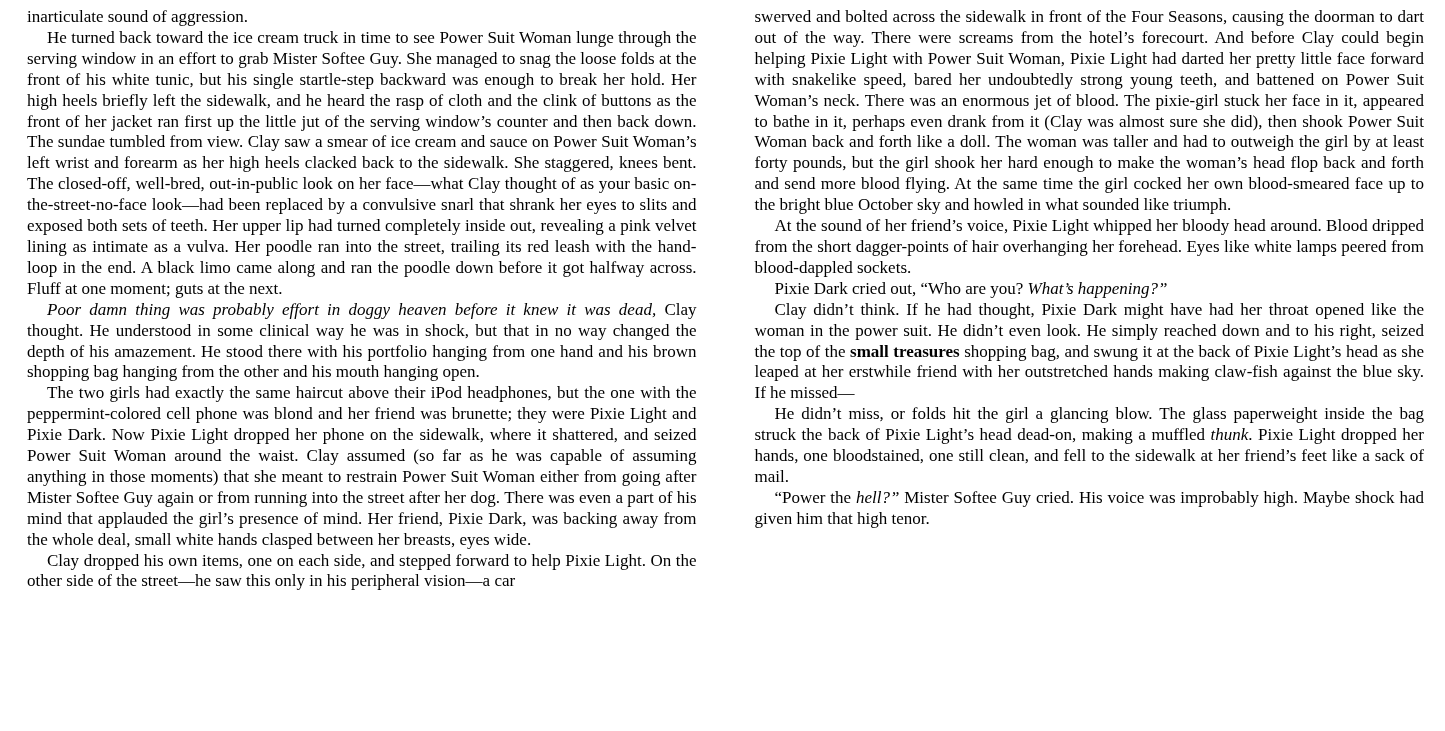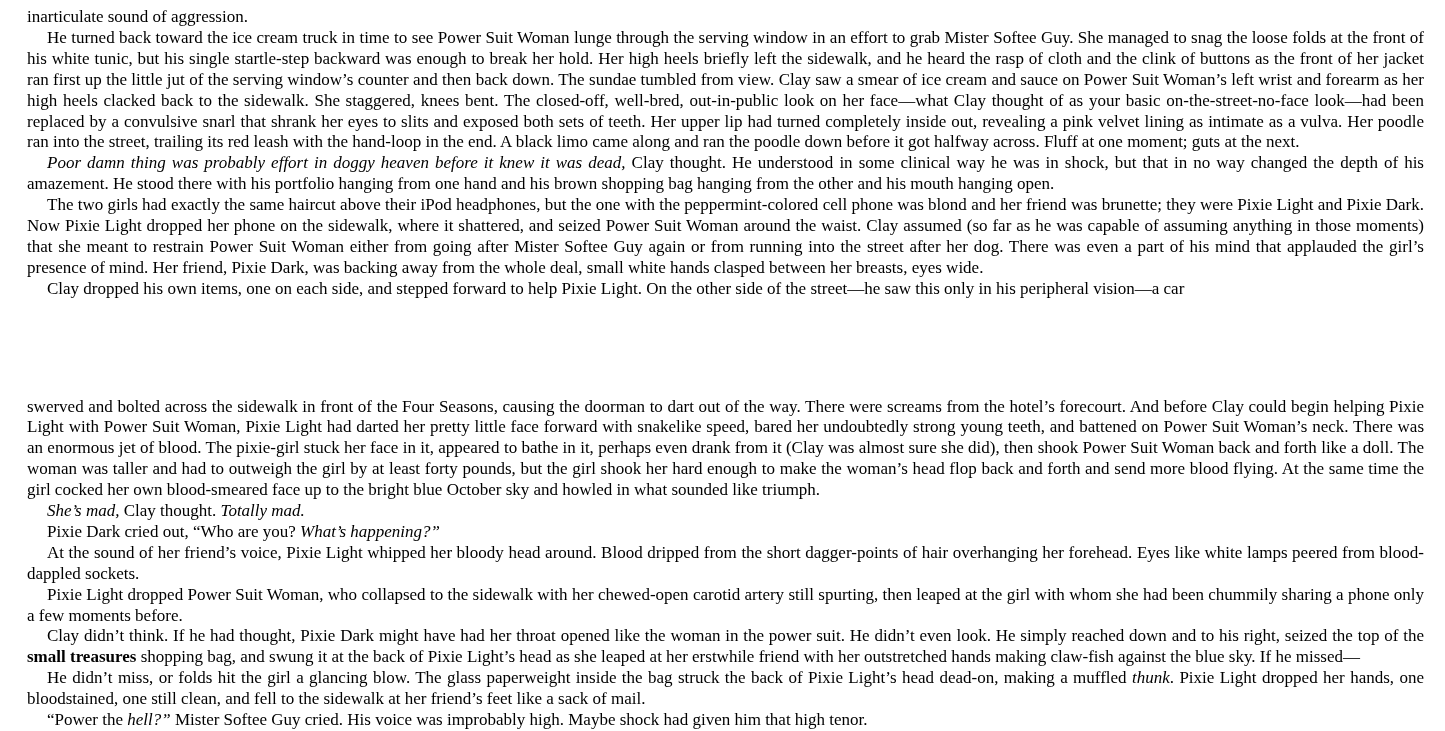--- a/index.html
+++ b/index.html
@@ -14,21 +14,20 @@
     box-sizing: border-box;
     background: #ffffff;
     color: #000000;
     font-family: "Liberation Serif", "DejaVu Serif", serif;
     font-size: 17px;
     line-height: 20.9px;
     display: flex;
     padding: 7px 21px 0 27px;
     gap: 58px;
     overflow: hidden;
-    flex-direction: column;
   }
   .column {
     flex: 1 1 0;
     text-align: justify;
     text-justify: inter-word;
   }
   .column p {
     margin: 0;
     padding: 0;
   }
@@ -44,21 +43,19 @@
 <div class="page">
   <div class="column">
       <p class=""><span>inarticulate sound of aggression.</span></p>
       <p class="indent"><span>He turned back toward the ice cream truck in time to see Power Suit Woman lunge through the serving window in an effort to grab Mister Softee Guy. She managed to snag the loose folds at the front of his white tunic, but his single startle-step backward was enough to break her hold. Her high heels briefly left the sidewalk, and he heard the rasp of cloth and the clink of buttons as the front of her jacket ran first up the little jut of the serving window’s counter and then back down. The sundae tumbled from view. Clay saw a smear of ice cream and sauce on Power Suit Woman’s left wrist and forearm as her high heels clacked back to the sidewalk. She staggered, knees bent. The closed-off, well-bred, out-in-public look on her face—what Clay thought of as your basic on-the-street-no-face look—had been replaced by a convulsive snarl that shrank her eyes to slits and exposed both sets of teeth. Her upper lip had turned completely inside out, revealing a pink velvet lining as intimate as a vulva. Her poodle ran into the street, trailing its red leash with the hand-loop in the end. A black limo came along and ran the poodle down before it got halfway across. Fluff at one moment; guts at the next.</span></p>
       <p class="indent"><span class="it">Poor damn thing was probably effort in doggy heaven before it knew it was dead,</span><span> Clay thought. He understood in some clinical way he was in shock, but that in no way changed the depth of his amazement. He stood there with his portfolio hanging from one hand and his brown shopping bag hanging from the other and his mouth hanging open.</span></p>
       <p class="indent"><span>The two girls had exactly the same haircut above their iPod headphones, but the one with the peppermint-colored cell phone was blond and her friend was brunette; they were Pixie Light and Pixie Dark. Now Pixie Light dropped her phone on the sidewalk, where it shattered, and seized Power Suit Woman around the waist. Clay assumed (so far as he was capable of assuming anything in those moments) that she meant to restrain Power Suit Woman either from going after Mister Softee Guy again or from running into the street after her dog. There was even a part of his mind that applauded the girl’s presence of mind. Her friend, Pixie Dark, was backing away from the whole deal, small white hands clasped between her breasts, eyes wide.</span></p>
       <p class="indent"><span>Clay dropped his own items, one on each side, and stepped forward to help Pixie Light. On the other side of the street—he saw this only in his peripheral vision—a car</span></p>
     </div>
   <div class="column">
       <p class=""><span>swerved and bolted across the sidewalk in front of the Four Seasons, causing the doorman to dart out of the way. There were screams from the hotel’s forecourt. And before Clay could begin helping Pixie Light with Power Suit Woman, Pixie Light had darted her pretty little face forward with snakelike speed, bared her undoubtedly strong young teeth, and battened on Power Suit Woman’s neck. There was an enormous jet of blood. The pixie-girl stuck her face in it, appeared to bathe in it, perhaps even drank from it (Clay was almost sure she did), then shook Power Suit Woman back and forth like a doll. The woman was taller and had to outweigh the girl by at least forty pounds, but the girl shook her hard enough to make the woman’s head flop back and forth and send more blood flying. At the same time the girl cocked her own blood-smeared face up to the bright blue October sky and howled in what sounded like triumph.</span></p>
-      <p class="indent"><span class="it">She’s mad,</span><span> Clay thought. </span><span class="it">Totally mad.</span></p>
+      <p class="indent"><span>At the sound of her friend’s voice, Pixie Light whipped her bloody head around. Blood dripped from the short dagger-points of hair overhanging her forehead. Eyes like white lamps peered from blood-dappled sockets.</span></p>
       <p class="indent"><span>Pixie Dark cried out, “Who are you? </span><span class="it">What’s happening?”</span></p>
-      <p class="indent"><span>At the sound of her friend’s voice, Pixie Light whipped her bloody head around. Blood dripped from the short dagger-points of hair overhanging her forehead. Eyes like white lamps peered from blood-dappled sockets.</span></p>
-      <p class="indent"><span>Pixie Light dropped Power Suit Woman, who collapsed to the sidewalk with her chewed-open carotid artery still spurting, then leaped at the girl with whom she had been chummily sharing a phone only a few moments before.</span></p>
       <p class="indent"><span>Clay didn’t think. If he had thought, Pixie Dark might have had her throat opened like the woman in the power suit. He didn’t even look. He simply reached down and to his right, seized the top of the </span><span class="b">small treasures</span><span> shopping bag, and swung it at the back of Pixie Light’s head as she leaped at her erstwhile friend with her outstretched hands making claw-fish against the blue sky. If he missed—</span></p>
       <p class="indent"><span>He didn’t miss, or folds hit the girl a glancing blow. The glass paperweight inside the bag struck the back of Pixie Light’s head dead-on, making a muffled </span><span class="it">thunk</span><span>. Pixie Light dropped her hands, one bloodstained, one still clean, and fell to the sidewalk at her friend’s feet like a sack of mail.</span></p>
       <p class="indent"><span>“Power the </span><span class="it">hell?”</span><span> Mister Softee Guy cried. His voice was improbably high. Maybe shock had given him that high tenor.</span></p>
     </div>
 </div>
 
 </body></html>

